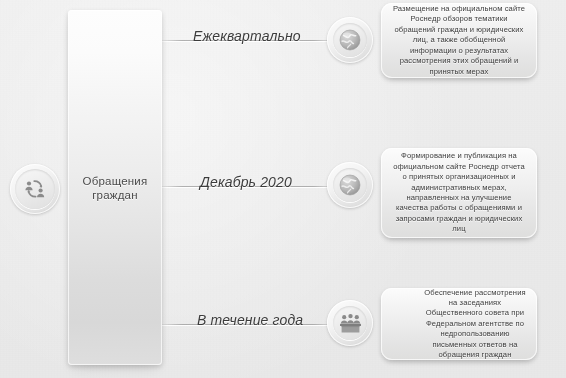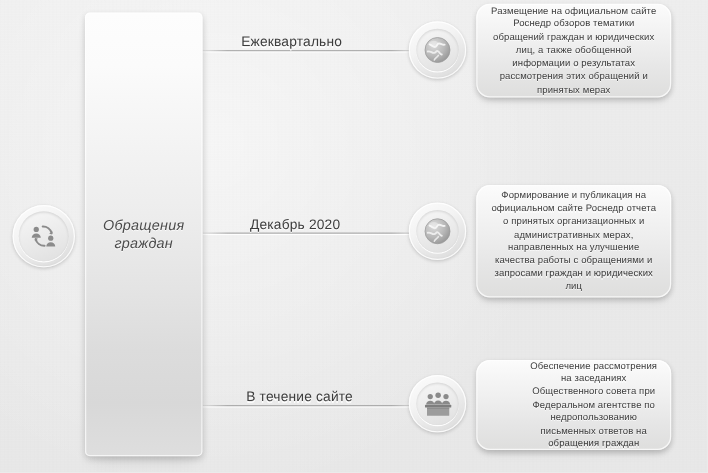--- a/index.html
+++ b/index.html
@@ -50,21 +50,20 @@
         #dcdcdc 76%,
         #d8d8d8 88%,
         #dedede 100%);
     box-shadow:
       0 2px 5px rgba(0,0,0,0.16),
       0 0 0 1px rgba(255,255,255,0.7) inset,
       0 8px 14px -6px rgba(0,0,0,0.12);
     display: flex;
     align-items: center;
     justify-content: center;
-    font-style: italic;
   }
   #main-card-label {
     font-size: 11.5px;
     line-height: 14px;
     color: #4a4a4a;
     text-align: center;
     letter-spacing: 0.2px;
     white-space: pre-line;
     text-shadow: 0 1px 0 rgba(255,255,255,0.85);
   }
@@ -116,25 +115,26 @@
     background: linear-gradient(90deg, rgba(150,150,150,0.15), rgba(140,140,140,0.65) 12%, rgba(140,140,140,0.65) 90%, rgba(150,150,150,0.25));
     box-shadow: 0 1px 0 rgba(255,255,255,0.9);
   }
   #connector-1 { left: 162px; top: 40px;  width: 168px; }
   #connector-2 { left: 162px; top: 186px; width: 168px; }
   #connector-3 { left: 162px; top: 324px; width: 168px; }
 
   
   .connector-label {
     position: absolute;
-    font-size: 11px;
+    font-size: 14px;
     color: #3c3c3c;
     letter-spacing: 0.15px;
     white-space: nowrap;
     text-shadow: 0 1px 0 rgba(255,255,255,0.9);
+    font-style: italic;
   }
   #label-1 { left: 193px; top: 28px; }
   #label-2 { left: 200px; top: 174px; }
   #label-3 { left: 197px; top: 312px; }
 
   
   .text-box {
     position: absolute;
     left: 381px;
     width: 156px;
@@ -247,21 +247,21 @@
         <path d="M9.5 19.9c.5-1.8 2.4-2.1 3.2-3.6" fill="none" stroke="#e8e8e8" stroke-width="1.3" stroke-linecap="round"></path>
         <ellipse cx="9" cy="7" rx="4" ry="2.4" fill="rgba(255,255,255,0.35)"></ellipse>
       </svg>
     </div>
   </div>
 
   <div class="text-box" id="box-2">
     <p>Формирование и публикация на официальном сайте Роснедр отчета о принятых организационных и административных мерах, направленных на улучшение качества работы с обращениями и запросами граждан и юридических лиц</p>
   </div>
 
-  <div class="connector-label" id="label-3">В течение сайте</div>
+  <div class="connector-label" id="label-3">В течение года</div>
 
   <div class="circle-node step-node" id="node-3">
     <div class="circle-inner">
       <svg class="glyph" width="25" height="25" viewBox="0 0 25 25">
 
         <circle cx="6.2" cy="6.2" r="2.1" fill="#8a8a8a"></circle>
         <path d="M2.9 12.6c0-1.9 1.5-3.1 3.3-3.1s3.3 1.2 3.3 3.1z" fill="#8a8a8a"></path>
         <circle cx="12.5" cy="5.1" r="2.2" fill="#8a8a8a"></circle>
         <path d="M9.1 12.6c0-2 1.5-3.3 3.4-3.3s3.4 1.3 3.4 3.3z" fill="#8a8a8a"></path>
         <circle cx="18.8" cy="6.2" r="2.1" fill="#8a8a8a"></circle>

